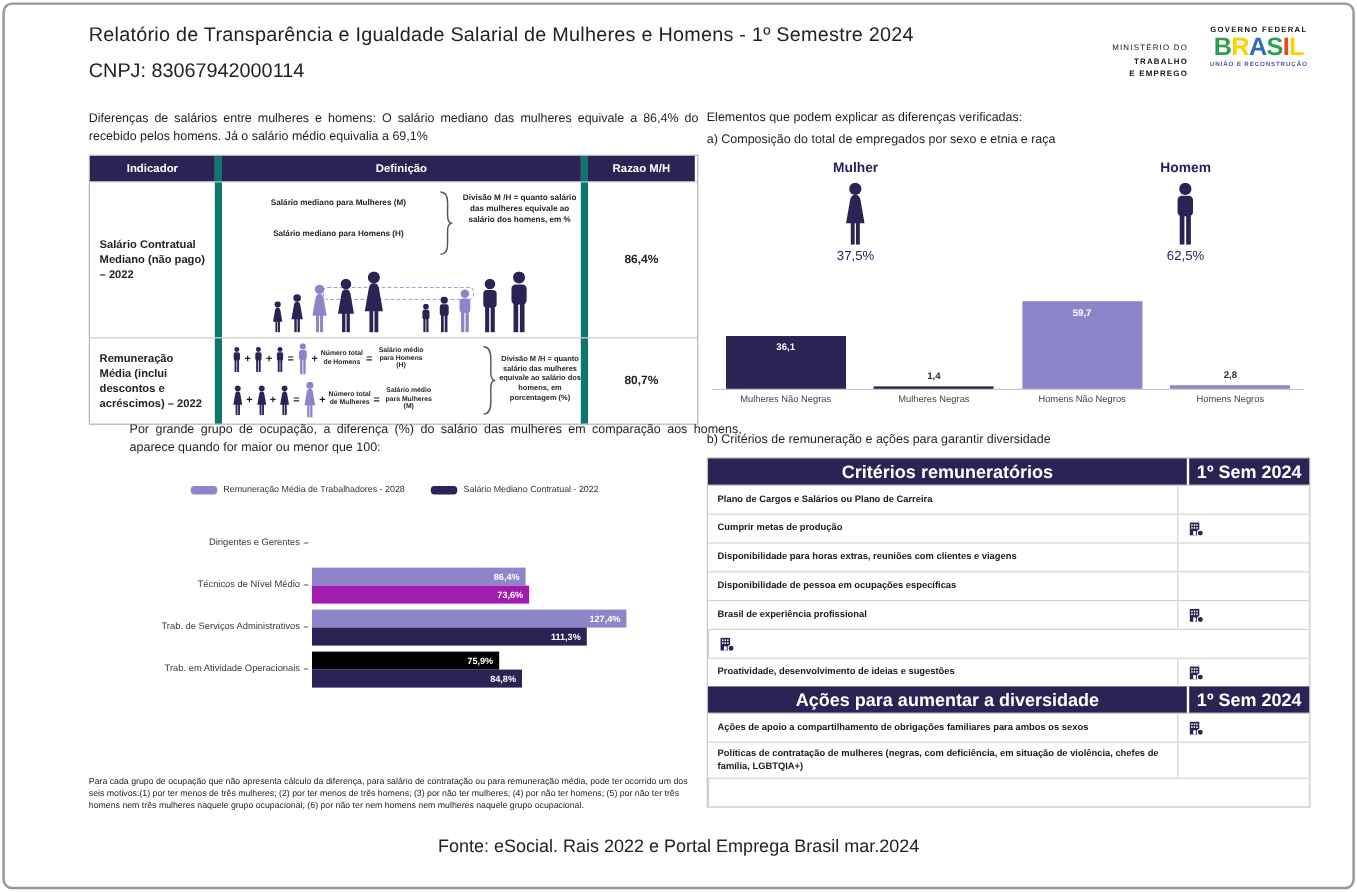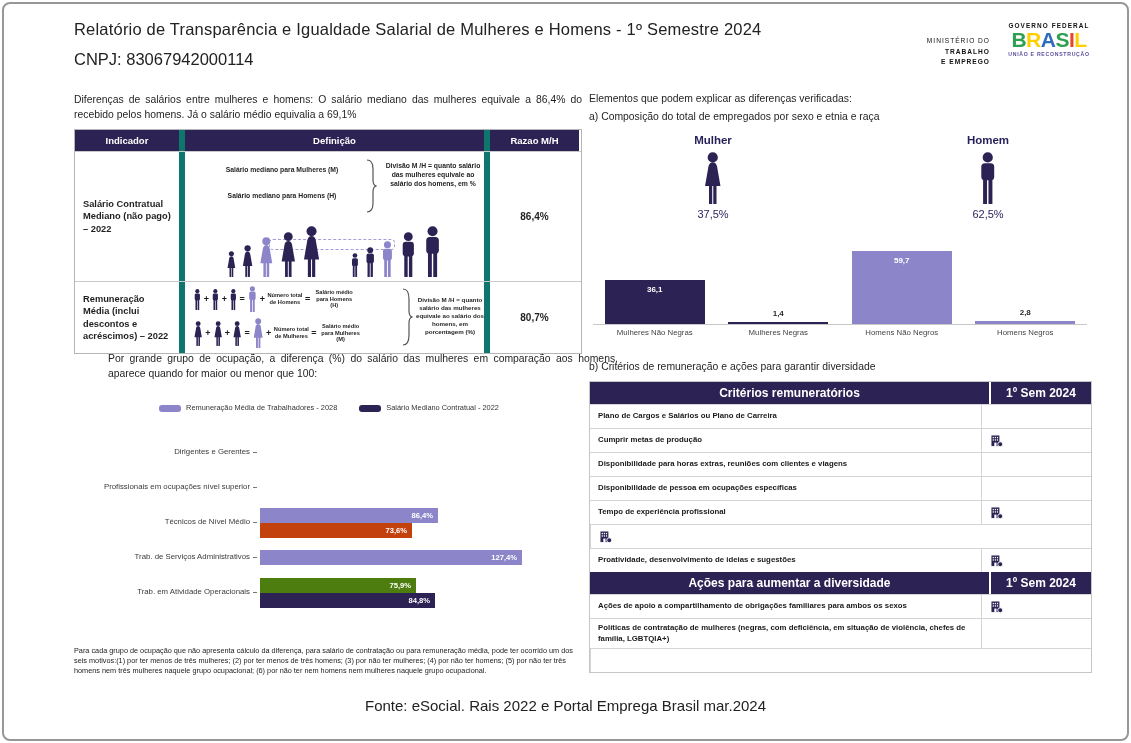--- a/index.html
+++ b/index.html
@@ -57,21 +57,21 @@
   #occ-rows{left:74px;top:435px;width:508px;}
   .occ-row{display:flex;align-items:center;height:35px;}
   .occ-lbl{width:176px;text-align:right;font-size:7.8px;color:#3a3a3a;flex:none;line-height:1.15;}
   .occ-tick{width:4px;height:1px;background:#777;margin:0 3px;flex:none;}
   .occ-bars{display:flex;flex-direction:column;justify-content:center;}
   .occ-bar{height:15px;color:#fff;font-size:7.6px;font-weight:bold;display:flex;align-items:center;justify-content:flex-end;padding-right:5px;box-sizing:border-box;}
   #occ-footnote{left:74px;top:646px;width:512px;font-size:7.3px;line-height:1.35;color:#222;}
   
   #crit-heading{left:589px;top:361px;width:505px;font-size:10.4px;}
   #ctable{left:589px;top:381px;width:503px;border:1px solid #c6c6c6;box-sizing:border-box;background:#fff;}
-  .chead{display:flex;background:#2d2254;color:#fff;font-weight:bold;font-size:12px;height:22px;align-items:stretch;}
+  .chead{display:flex;background:#2d2254;color:#fff;font-weight:bold;font-size:15px;height:22px;align-items:stretch;}
   .chead .hl{flex:1;display:flex;align-items:center;justify-content:center;}
   .chead .hr{width:100px;flex:none;border-left:2px solid #fff;display:flex;align-items:center;justify-content:center;}
   .crow{display:flex;border-top:1px solid #d4d4d4;min-height:23px;align-items:stretch;}
   .clabel{flex:1;font-size:7.8px;font-weight:bold;padding:4px 8px;line-height:1.35;color:#191919;display:flex;align-items:center;}
   .cval{width:100px;flex:none;border-left:1px solid #d4d4d4;display:flex;align-items:center;padding-left:9px;}
   
   #footer{left:0;top:697px;width:1131px;text-align:center;font-size:15px;color:#222;}
 </style>
 </head>
 <body>
@@ -340,44 +340,40 @@
   <span><span class="lg-sw" id="lg-sw-0" style="background: rgb(141, 133, 201);"></span><span>Remuneração Média de Trabalhadores - 2028</span></span>
   <span><span class="lg-sw" id="lg-sw-1" style="background: rgb(45, 34, 84);"></span><span>Salário Mediano Contratual - 2022</span></span>
 </div>
 <div id="occ-rows" class="abs">
     <div class="occ-row">
       <div class="occ-lbl">Dirigentes e Gerentes</div>
       <div class="occ-tick"></div>
       <div class="occ-bars"></div>
     </div>
     <div class="occ-row">
-      <div class="occ-lbl">Profissionais em ocupações nível superior</div>
-      <div class="occ-tick"></div>
-      <div class="occ-bars"></div>
-    </div>
-    <div class="occ-row">
       <div class="occ-lbl">Técnicos de Nível Médio</div>
       <div class="occ-tick"></div>
       <div class="occ-bars">
         <div class="occ-bar" style="width: 178px; background: rgb(141, 133, 201);">86,4%</div>
-        <div class="occ-bar" style="width: 152px; background: #c2410c;">73,6%</div>
+        <div class="occ-bar" style="width: 181px; background: #a21caf;">73,6%</div>
       </div>
     </div>
     <div class="occ-row">
       <div class="occ-lbl">Trab. de Serviços Administrativos</div>
       <div class="occ-tick"></div>
       <div class="occ-bars">
         <div class="occ-bar" style="width: 262px; background: rgb(141, 133, 201);">127,4%</div>
+        <div class="occ-bar" style="width: 229px; background: rgb(45, 34, 84);">111,3%</div>
       </div>
     </div>
     <div class="occ-row">
       <div class="occ-lbl">Trab. em Atividade Operacionais</div>
       <div class="occ-tick"></div>
       <div class="occ-bars">
-        <div class="occ-bar" style="width: 156px; background: #4d7c0f; padding-left: 44px;">75,9%</div>
+        <div class="occ-bar" style="width: 156px; background: #000000; padding-left: 44px;">75,9%</div>
         <div class="occ-bar" style="width: 175px; background: rgb(45, 34, 84);">84,8%</div>
       </div>
     </div>
   </div>
 <div id="occ-footnote" class="abs">Para cada grupo de ocupação que não apresenta cálculo da diferença, para salário de contratação ou para remuneração média, pode ter ocorrido um dos seis motivos:(1) por ter menos de três mulheres; (2) por ter menos de três homens; (3) por não ter mulheres; (4) por não ter homens; (5) por não ter três homens nem três mulheres naquele grupo ocupacional; (6) por não ter nem homens nem mulheres naquele grupo ocupacional.</div>
 
 <div id="crit-heading" class="abs">b) Critérios de remuneração e ações para garantir diversidade</div>
 <div id="ctable" class="abs">
   <div class="chead">
     <div class="hl">Critérios remuneratórios</div>
@@ -408,21 +404,21 @@
       </div>
       <div class="crow">
         <div class="clabel">Disponibilidade para horas extras, reuniões com clientes e viagens</div>
         <div class="cval"></div>
       </div>
       <div class="crow">
         <div class="clabel">Disponibilidade de pessoa em ocupações específicas</div>
         <div class="cval"></div>
       </div>
       <div class="crow">
-        <div class="clabel">Tempo de experiência profissional</div>
+        <div class="clabel">Brasil de experiência profissional</div>
         <div class="cval">
           <svg viewBox="0 0 13 13" width="12" height="12">
             <rect x="0.5" y="0.5" width="8.6" height="11.5" fill="#2d2254"></rect>
             <g fill="#fff">
               <rect x="1.8" y="2" width="1.3" height="1.5"></rect>
               <rect x="4.1" y="2" width="1.3" height="1.5"></rect>
               <rect x="6.4" y="2" width="1.3" height="1.5"></rect>
               <rect x="1.8" y="4.6" width="1.3" height="1.5"></rect>
               <rect x="4.1" y="4.6" width="1.3" height="1.5"></rect>
               <rect x="6.4" y="4.6" width="1.3" height="1.5"></rect>

